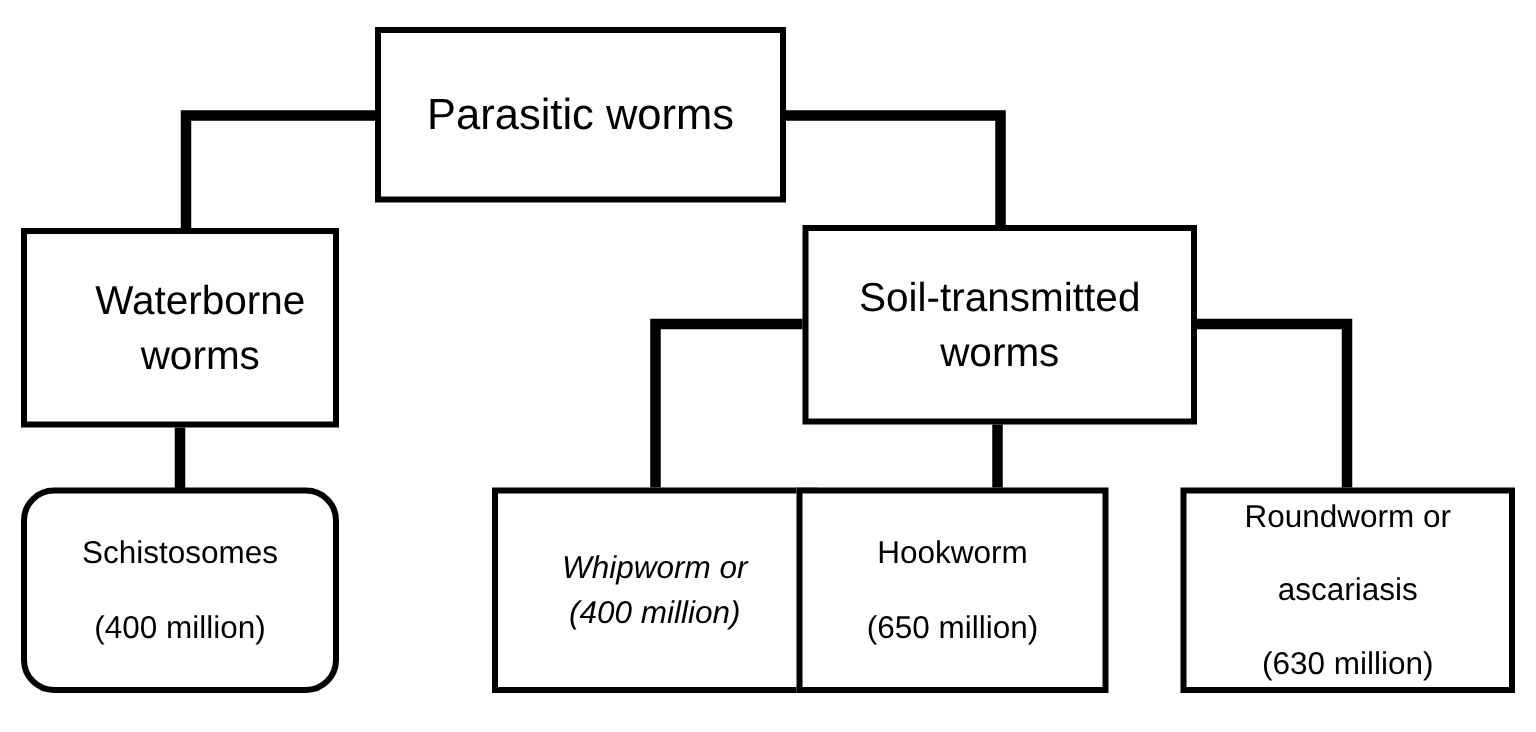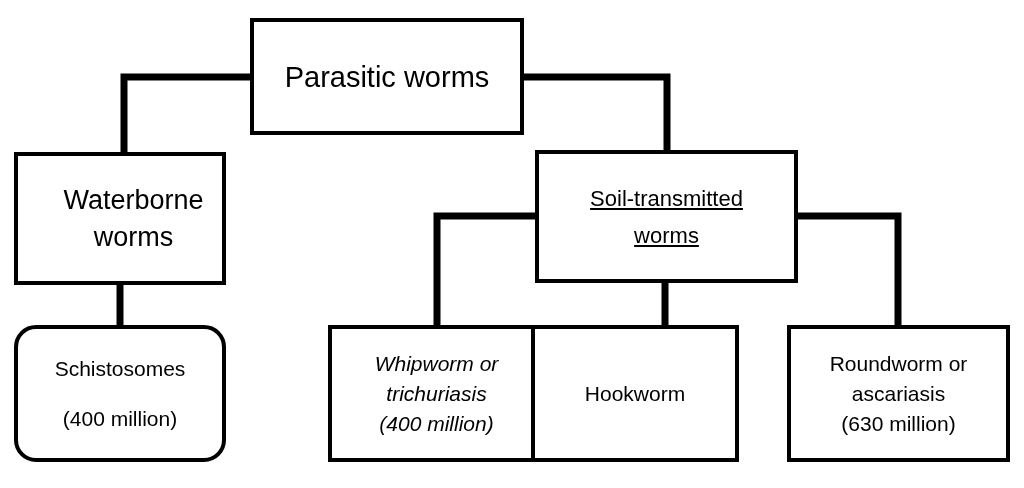--- a/index.html
+++ b/index.html
@@ -67,23 +67,22 @@
     font-size: 27px;
     line-height: 37px;
   }
   #node-soil {
     left: 535px;
     top: 150px;
     width: 263px;
     height: 133px;
   }
   #node-soil .node-line {
-    font-size: 22px;
+    font-size: 27px;
     line-height: 37px;
-    text-decoration: underline;
   }
   
   #node-schistosomes {
     left: 14px;
     top: 325px;
     width: 212px;
     height: 137px;
     border-radius: 22px;
   }
   #node-whipworm {
@@ -97,20 +96,21 @@
     left: 531px;
     top: 325px;
     width: 208px;
     height: 137px;
   }
   #node-roundworm {
     left: 787px;
     top: 325px;
     width: 223px;
     height: 137px;
+    gap: 19px;
   }
   .leaf .node-line {
     font-size: 21px;
     line-height: 30px;
   }
   .leaf.spaced .node-line {
     line-height: 30px;
   }
   .leaf.spaced .count-line {
     margin-top: 20px;
@@ -152,26 +152,26 @@
     <span class="node-line">worms</span>
   </div>
 
   <div class="node-box leaf spaced" id="node-schistosomes">
     <span class="node-line">Schistosomes</span>
     <span class="node-line count-line">(400 million)</span>
   </div>
 
   <div class="node-box leaf" id="node-whipworm">
     <span class="node-line">Whipworm or</span>
-    <span class="node-line">trichuriasis</span>
     <span class="node-line">(400 million)</span>
   </div>
 
   <div class="node-box leaf spaced" id="node-hookworm">
     <span class="node-line">Hookworm</span>
+    <span class="node-line count-line">(650 million)</span>
   </div>
 
   <div class="node-box leaf" id="node-roundworm">
     <span class="node-line">Roundworm or</span>
     <span class="node-line">ascariasis</span>
     <span class="node-line">(630 million)</span>
   </div>
 
 </div>
 

